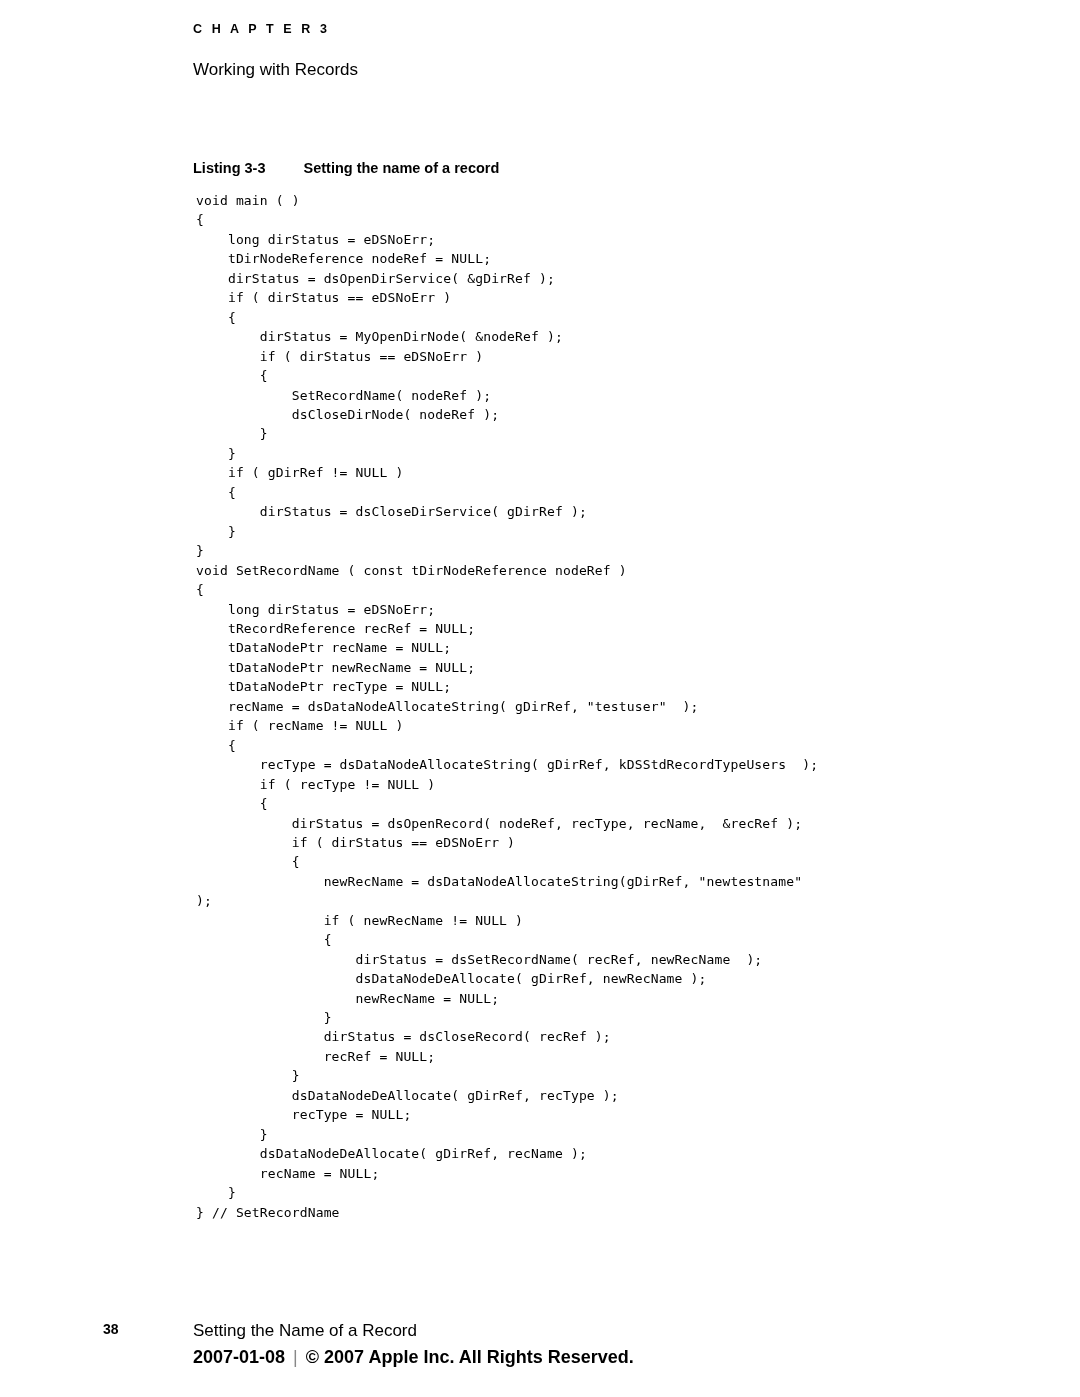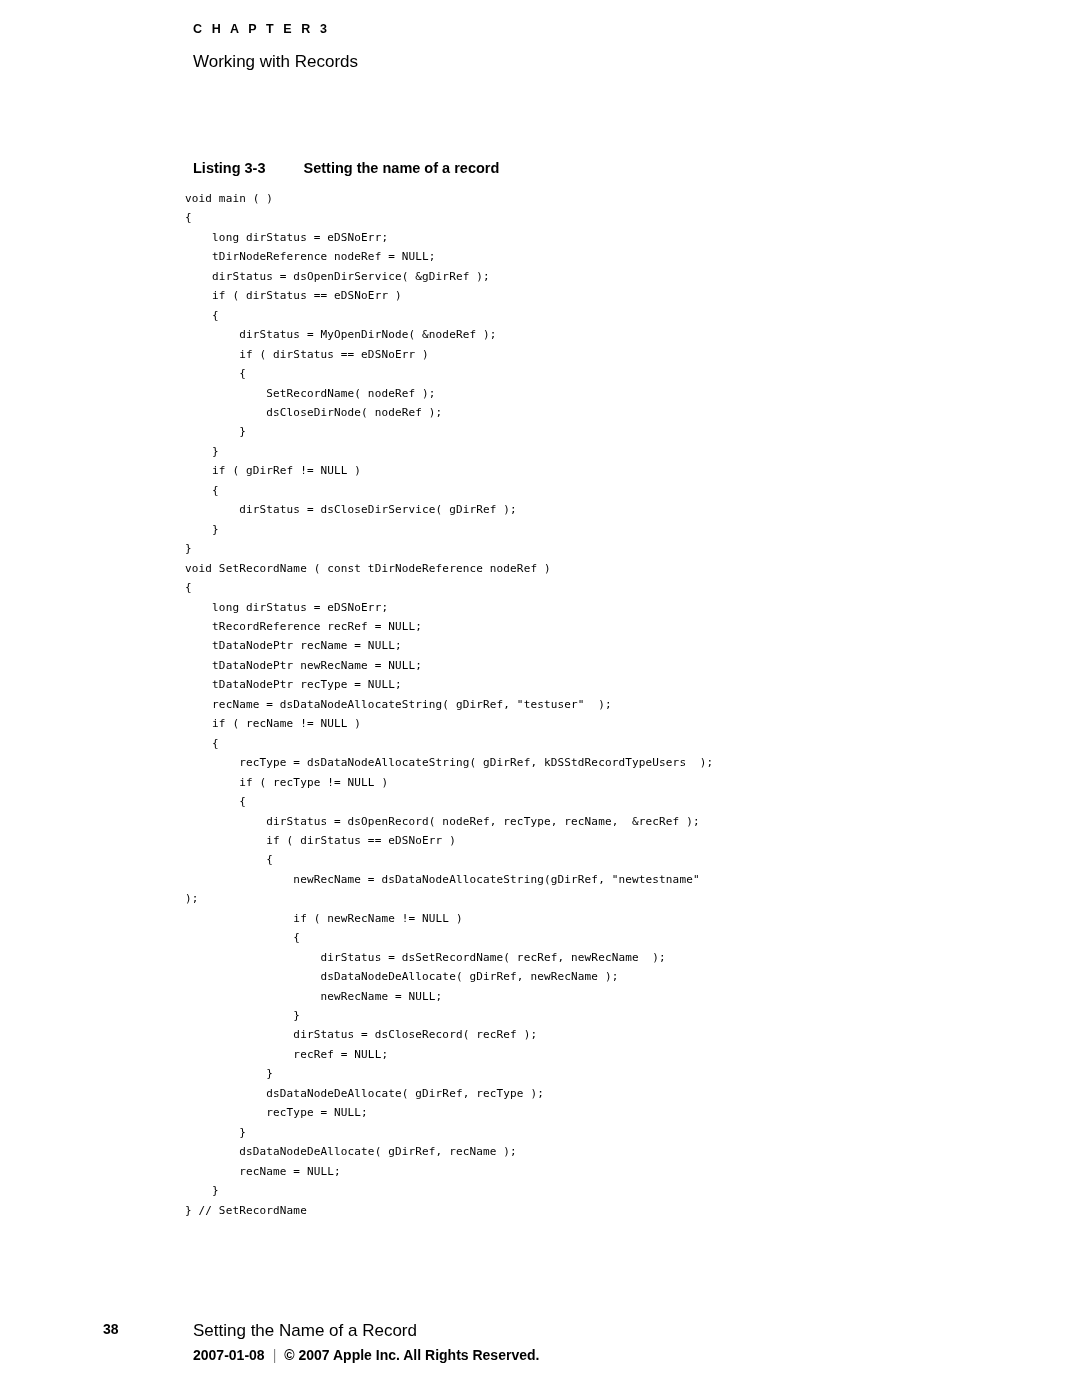--- a/index.html
+++ b/index.html
@@ -26,46 +26,46 @@
     left: 193px;
     top: 22px;
     font-size: 12.5px;
     font-weight: bold;
     letter-spacing: 3.1px;
     color: #000;
   }
   .chapter-title {
     position: absolute;
     left: 193px;
-    top: 52px;
+    top: 60px;
     font-size: 17px;
     color: #000;
   }
   .listing-head {
     position: absolute;
     left: 193px;
     top: 160px;
     font-size: 14.5px;
     font-weight: bold;
     color: #000;
   }
   .listing-num {
     display: inline-block;
   }
   .listing-cap {
     display: inline-block;
     margin-left: 38px;
   }
   .code {
     position: absolute;
-    left: 185px;
+    left: 196px;
     top: 178px;
     width: 800px;
     font-family: "DejaVu Sans Mono", "Liberation Mono", monospace;
-    font-size: 11px;
+    font-size: 13px;
     line-height: 19.45px;
     white-space: pre;
     color: #000;
     letter-spacing: 0.15px;
   }
   .footer-pagenum {
     position: absolute;
     left: 103px;
     top: 1321px;
     font-size: 14px;
@@ -76,21 +76,21 @@
     position: absolute;
     left: 193px;
     top: 1321px;
     font-size: 17px;
     color: #000;
   }
   .footer-legal {
     position: absolute;
     left: 193px;
     top: 1347px;
-    font-size: 14px;
+    font-size: 18px;
     font-weight: bold;
     color: #000;
     text-align: center;
   }
   .sep {
     display: inline-block;
     padding: 0 8px;
     color: #888;
     font-weight: normal;
   }

